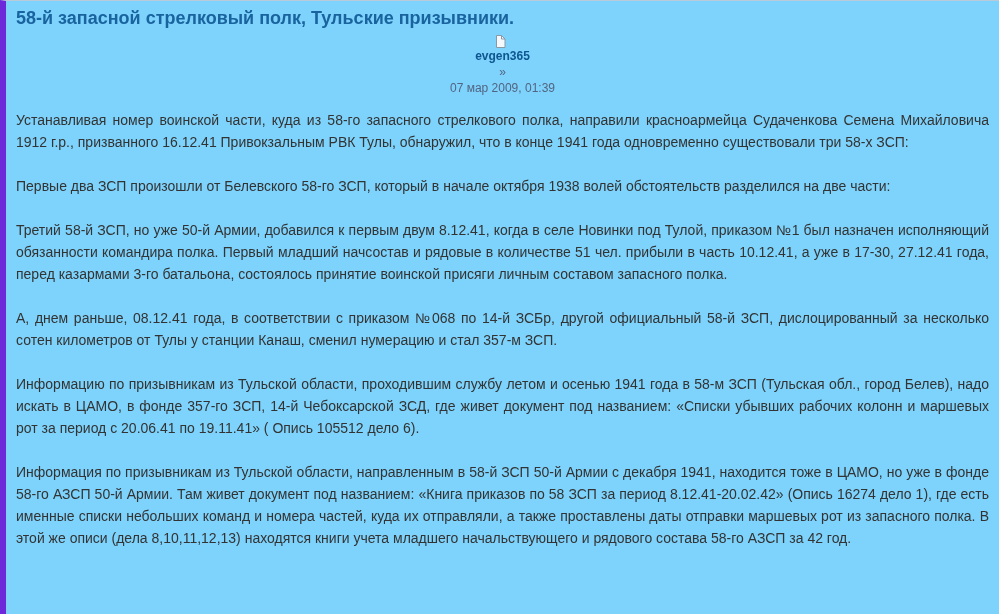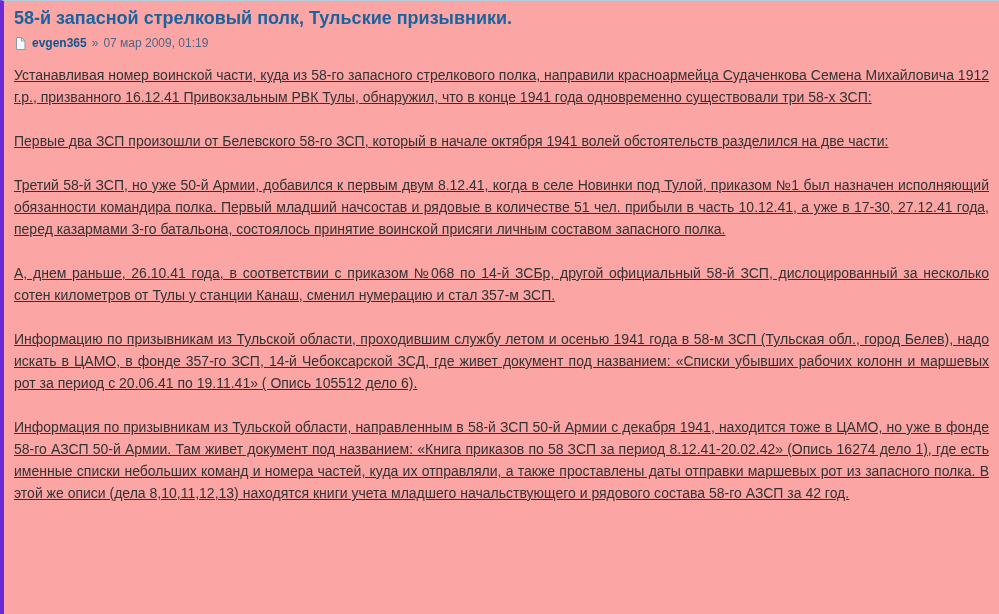--- a/index.html
+++ b/index.html
@@ -11,23 +11,23 @@
     height: 614px;
     overflow: hidden;
     background: #dee8ef;
     font-family: "Liberation Sans", "DejaVu Sans", sans-serif;
     -webkit-font-smoothing: antialiased;
   }
   .page {
     width: 999px;
     height: 614px;
     box-sizing: border-box;
-    background: #fca5a5;
+    background: #7dd3fc;
     border-top: 1px solid #b9cbd8;
-    border-left: 4px solid #6d28d9;
+    border-left: 6px solid #6d28d9;
   }
   .post {
     box-sizing: border-box;
     padding: 5px 10px 0 10px;
   }
   .post-title {
     margin: 0;
     padding: 0;
     font-size: 18px;
     line-height: 24px;
@@ -35,20 +35,21 @@
     color: #19639e;
     cursor: pointer;
   }
   .post-meta {
     margin: 5px 0 0 0;
     font-size: 12px;
     line-height: 16px;
     color: #536482;
     display: flex;
     align-items: center;
+    flex-direction: column;
   }
   .post-page-icon {
     display: inline-block;
     width: 11px;
     height: 13px;
     margin: 0 6px 0 1px;
     flex: 0 0 auto;
   }
   .post-page-icon svg { display: block; }
   .author {
@@ -64,46 +65,45 @@
   .date { color: #536482; }
   .post-content {
     margin-top: 13px;
     font-size: 14px;
     line-height: 22px;
     color: #333333;
   }
   .post-content p {
     margin: 0 0 22px 0;
     text-align: justify;
-    text-decoration: underline;
   }
 </style>
 </head>
 <body>
 
 <div class="page">
   <div class="post">
 
     <h2 class="post-title">58-й запасной стрелковый полк, Тульские призывники.</h2>
 
     <p class="post-meta">
       <span class="post-page-icon">
         <svg width="11" height="13" viewBox="0 0 11 13" xmlns="http://www.w3.org/2000/svg">
           <path d="M1.5 0.5 h5 l3.5 3.5 v8.5 h-8.5 z" fill="#f6f9fb" stroke="#8a99a6" stroke-width="1"></path>
           <path d="M6.5 0.5 v3.5 h3.5" fill="none" stroke="#8a99a6" stroke-width="1"></path>
         </svg>
       </span>
       <a class="author">evgen365</a>
       <span class="sep">»</span>
-      <span class="date">07 мар 2009, 01:19</span>
+      <span class="date">07 мар 2009, 01:39</span>
     </p>
 
     <div class="post-content">
         <p>Устанавливая номер воинской части, куда из 58-го запасного стрелкового полка, направили красноармейца Судаченкова Семена Михайловича 1912 г.р., призванного 16.12.41 Привокзальным РВК Тулы, обнаружил, что в конце 1941 года одновременно существовали три 58-х ЗСП:</p>
-        <p>Первые два ЗСП произошли от Белевского 58-го ЗСП, который в начале октября 1941 волей обстоятельств разделился на две части:</p>
+        <p>Первые два ЗСП произошли от Белевского 58-го ЗСП, который в начале октября 1938 волей обстоятельств разделился на две части:</p>
         <p>Третий 58-й ЗСП, но уже 50-й Армии, добавился к первым двум 8.12.41, когда в селе Новинки под Тулой, приказом №1 был назначен исполняющий обязанности командира полка. Первый младший начсостав и рядовые в количестве 51 чел. прибыли в часть 10.12.41, а уже в 17-30, 27.12.41 года, перед казармами 3-го батальона, состоялось принятие воинской присяги личным составом запасного полка.</p>
-        <p>А, днем раньше, 26.10.41 года, в соответствии с приказом №068 по 14-й ЗСБр, другой официальный 58-й ЗСП, дислоцированный за несколько сотен километров от Тулы у станции Канаш, сменил нумерацию и стал 357-м ЗСП.</p>
+        <p>А, днем раньше, 08.12.41 года, в соответствии с приказом №068 по 14-й ЗСБр, другой официальный 58-й ЗСП, дислоцированный за несколько сотен километров от Тулы у станции Канаш, сменил нумерацию и стал 357-м ЗСП.</p>
         <p>Информацию по призывникам из Тульской области, проходившим службу летом и осенью 1941 года в 58-м ЗСП (Тульская обл., город Белев), надо искать в ЦАМО, в фонде 357-го ЗСП, 14-й Чебоксарской ЗСД, где живет документ под названием: «Списки убывших рабочих колонн и маршевых рот за период с 20.06.41 по 19.11.41» ( Опись 105512 дело 6).</p>
         <p>Информация по призывникам из Тульской области, направленным в 58-й ЗСП 50-й Армии с декабря 1941, находится тоже в ЦАМО, но уже в фонде 58-го АЗСП 50-й Армии. Там живет документ под названием: «Книга приказов по 58 ЗСП за период 8.12.41-20.02.42» (Опись 16274 дело 1), где есть именные списки небольших команд и номера частей, куда их отправляли, а также проставлены даты отправки маршевых рот из запасного полка. В этой же описи (дела 8,10,11,12,13) находятся книги учета младшего начальствующего и рядового состава 58-го АЗСП за 42 год.</p>
       </div>
 
   </div>
 </div>
 
 </body></html>

